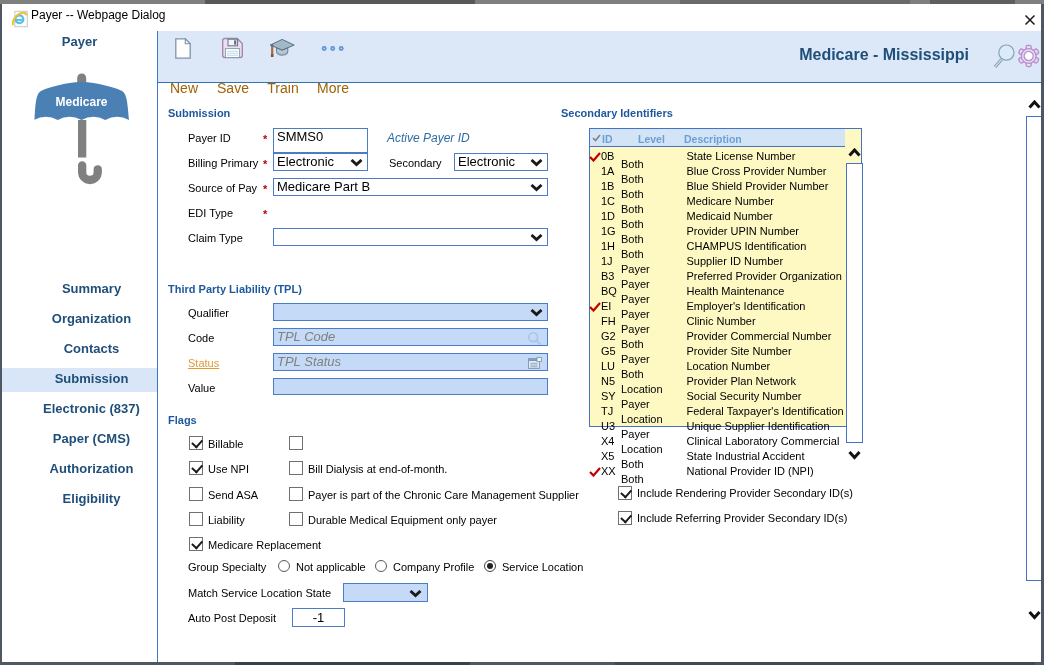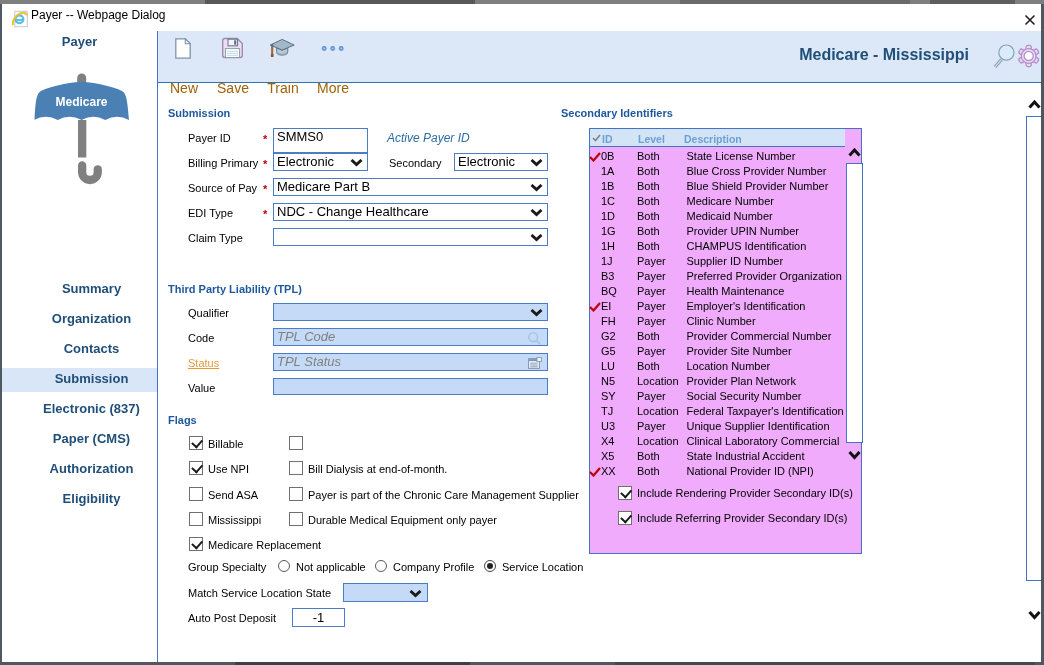--- a/index.html
+++ b/index.html
@@ -32,26 +32,26 @@
 .field { position:absolute; border:1px solid #4d7cc7; background:#fff; font-size:13px; line-height:16px; padding-left:3px; white-space:nowrap; }
 .dis { background:#c5daf6; }
 .ph { color:#808080; font-style:italic; }
 .chev { position:absolute; }
 .cb { position:absolute; width:14px; height:14px; border:1px solid #707070; background:#fff; }
 .cb.ck::after { content:""; position:absolute; left:2px; top:1.5px; width:8px; height:4.5px; border-left:2px solid #1a1a1a; border-bottom:2px solid #1a1a1a; transform:rotate(-48deg); }
 .radio { position:absolute; width:12px; height:12px; border:1px solid #595959; border-radius:50%; background:#fff; }
 .radio.sel { border-color:#444; }
 .radio.sel::after { content:""; position:absolute; left:2px; top:2px; width:6px; height:6px; border-radius:50%; background:#222; }
 
-#sit { left:589px; top:128px; width:273px; height:426px; border:1px solid #4472c4; background:#f0abfc;text-align:center; }
+#sit { left:589px; top:128px; width:273px; height:299px; border:1px solid #4472c4; background:#fef9c3;text-align:center; }
 #sit-header { position:absolute; left:0; top:0; width:255px; height:18px; background:#d2e4f5; border-bottom:1px solid #4472c4; }
 .sit-h { position:absolute; top:4px; font-weight:bold; font-size:10.5px; line-height:13px; color:#6e9fd4; }
 .sit-row { position:absolute; left:0; width:255px; height:15px; font-size:11px; line-height:15px; white-space:nowrap;text-decoration:underline; }
 .sit-c1 { position:absolute; left:11px; }
-.sit-c2 { position:absolute; left:47px; }
+.sit-c2 { position:absolute; left:31px;margin-top:8px; }
 .sit-c3 { position:absolute; left:96.5px; }
 .redck { position:absolute; left:-1.5px; top:3px; }
 #sit-thumb { position:absolute; left:256px; top:34px; width:17px; height:280px; border:1px solid #4472c4; background:#fff; }
 
 #pg-track { left:1026px; top:116px; width:16px; height:465px; border:1px solid #4472c4; background:#fff; }
 </style>
 </head>
 <body>
 <div id="win">
   <div class="abs" id="edge-top">
@@ -164,23 +164,20 @@
   <div class="field" style="left:454px;top:153px;width:94px;height:18px;line-height:16px">Electronic<svg class="chev" style="right:4px;top:5px" width="13" height="8" viewBox="0 0 13 8">
         <path d="M1.5 1 L6.5 5.5 L11.5 1" fill="none" stroke="#1a1a1a" stroke-width="2.9"></path>
       </svg></div>
   <div class="lbl" style="left:188px;top:182px">Source of Pay</div>
   <div class="req" style="left:263px;top:183px">*</div>
   <div class="field" style="left:273px;top:178px;width:275px;height:18px;line-height:16px">Medicare Part B<svg class="chev" style="right:4px;top:5px" width="13" height="8" viewBox="0 0 13 8">
         <path d="M1.5 1 L6.5 5.5 L11.5 1" fill="none" stroke="#1a1a1a" stroke-width="2.9"></path>
       </svg></div>
   <div class="lbl" style="left:188px;top:207px">EDI Type</div>
   <div class="req" style="left:263px;top:208px">*</div>
-  <div class="field" style="left:273px;top:203px;width:275px;height:18px;line-height:16px">NDC - Change Healthcare<svg class="chev" style="right:4px;top:5px" width="13" height="8" viewBox="0 0 13 8">
-        <path d="M1.5 1 L6.5 5.5 L11.5 1" fill="none" stroke="#1a1a1a" stroke-width="2.9"></path>
-      </svg></div>
   <div class="lbl" style="left:188px;top:232px">Claim Type</div>
   <div class="field" style="left:273px;top:228px;width:275px;height:18px;line-height:16px">
       <svg class="chev" style="right:4px;top:5px" width="13" height="8" viewBox="0 0 13 8">
         <path d="M1.5 1 L6.5 5.5 L11.5 1" fill="none" stroke="#1a1a1a" stroke-width="2.9"></path>
       </svg>
     </div>
 
   <div class="sect" style="left:168px;top:283px">Third Party Liability (TPL)</div>
   <div class="lbl" style="left:188px;top:307px">Qualifier</div>
   <div class="field dis" style="left:273px;top:303px;width:275px;height:18px;line-height:16px">
@@ -209,21 +206,21 @@
   <div class="cb" style="left:289px;top:436px"></div>
   <div class="cb ck" style="left:189px;top:461px"></div>
     <div class="lbl" style="left:208px;top:463px">Use NPI</div>
   <div class="cb" style="left:289px;top:461px"></div>
     <div class="lbl" style="left:308px;top:463px">Bill Dialysis at end-of-month.</div>
   <div class="cb" style="left:189px;top:487px"></div>
     <div class="lbl" style="left:208px;top:489px">Send ASA</div>
   <div class="cb" style="left:289px;top:487px"></div>
     <div class="lbl" style="left:308px;top:489px">Payer is part of the Chronic Care Management Supplier</div>
   <div class="cb" style="left:189px;top:512px"></div>
-    <div class="lbl" style="left:208px;top:514px">Mississippi</div>
+    <div class="lbl" style="left:208px;top:514px">Liability</div>
   <div class="cb" style="left:289px;top:512px"></div>
     <div class="lbl" style="left:308px;top:514px">Durable Medical Equipment only payer</div>
   <div class="cb ck" style="left:189px;top:537px"></div>
     <div class="lbl" style="left:208px;top:539px">Medicare Replacement</div>
   <div class="lbl" style="left:188px;top:561px">Group Specialty</div>
   <div class="radio" style="left:278px;top:560px"></div>
     <div class="lbl" style="left:296px;top:561px">Not applicable</div>
   <div class="radio" style="left:375px;top:560px"></div>
     <div class="lbl" style="left:393px;top:561px">Company Profile</div>
   <div class="radio sel" style="left:484px;top:560px"></div>

